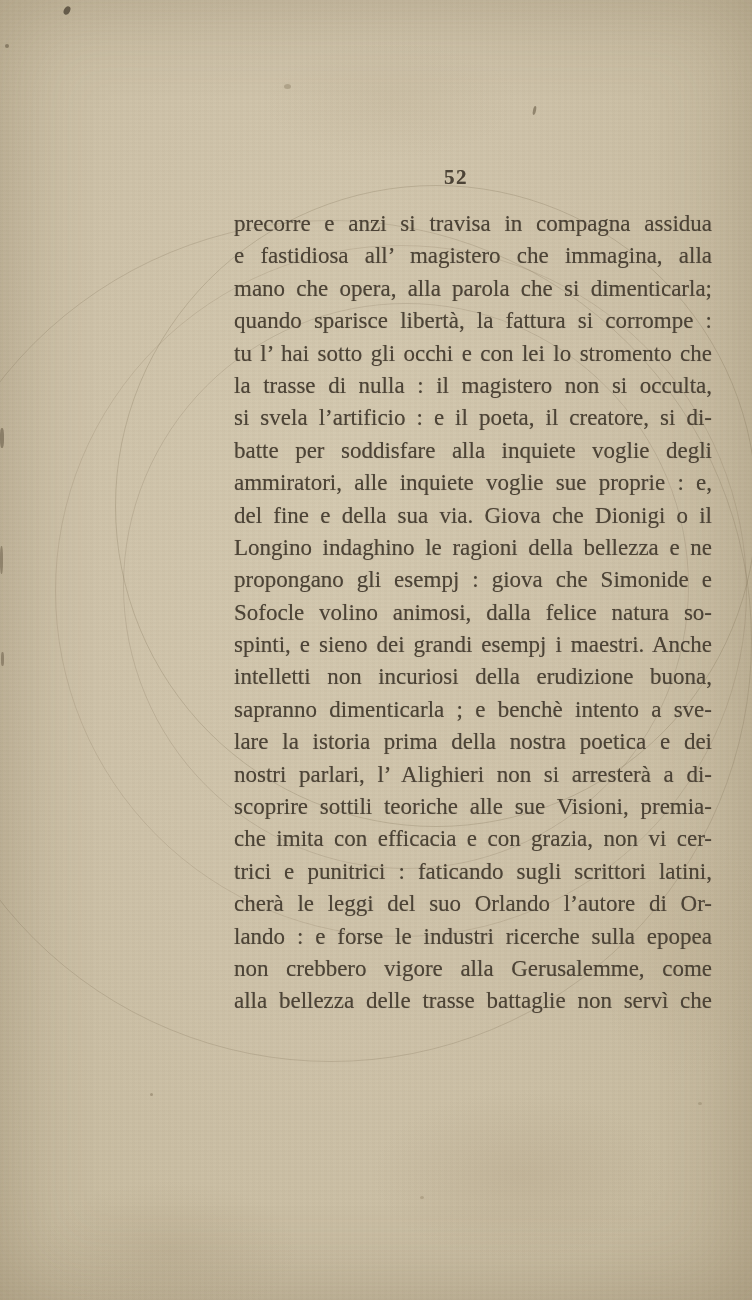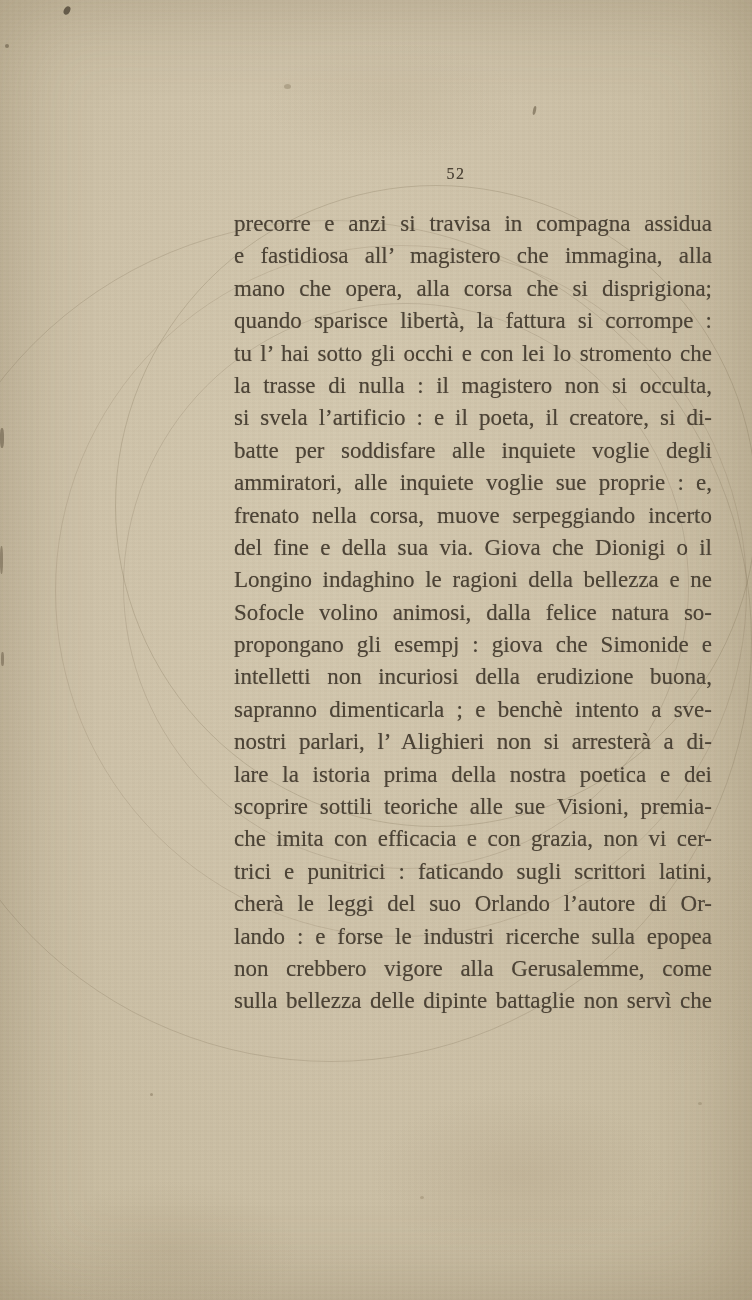--- a/index.html
+++ b/index.html
@@ -27,24 +27,25 @@
       repeating-linear-gradient(0deg, rgba(90,75,50,0.016) 0 2px, rgba(255,255,250,0.014) 2px 4px),
       repeating-linear-gradient(90deg, rgba(90,75,50,0.012) 0 3px, rgba(255,255,250,0.012) 3px 6px);
     pointer-events: none;
   }
   .page-number {
     position: absolute;
     left: 217px;
     width: 478px;
     top: 165px;
     text-align: center;
-    font-size: 16px;
+    font-size: 21px;
     letter-spacing: 1.5px;
     color: #4c4336;
     text-shadow: 0 0 0.6px rgba(76, 67, 54, 0.55);
+    font-weight: bold;
   }
   .text-block {
     position: absolute;
     left: 234px;
     top: 208px;
     width: 478px;
     color: #4c4336;
     font-size: 23px;
     text-shadow: 0 0 0.7px rgba(76, 67, 54, 0.5);
   }
@@ -115,43 +116,43 @@
   <div class="blotch b1"></div>
   <div class="blotch b2"></div>
   <div class="blotch b3"></div>
   <div class="blotch b4"></div>
 
   <div class="page-number">52</div>
 
   <div class="text-block">
       <div class="text-line">precorre e anzi si travisa in compagna assidua</div>
       <div class="text-line">e fastidiosa all’ magistero che immagina, alla</div>
-      <div class="text-line">mano che opera, alla corsa che si disprigiona;</div>
+      <div class="text-line">mano che opera, alla parola che si dimenticarla;</div>
       <div class="text-line">quando sparisce libertà, la fattura si corrompe :</div>
       <div class="text-line">tu l’ hai sotto gli occhi e con lei lo stromento che</div>
       <div class="text-line">la trasse di nulla : il magistero non si occulta,</div>
       <div class="text-line">si svela l’artificio : e il poeta, il creatore, si di-</div>
-      <div class="text-line">batte per soddisfare alle inquiete voglie degli</div>
+      <div class="text-line">batte per soddisfare alla inquiete voglie degli</div>
       <div class="text-line">ammiratori, alle inquiete voglie sue proprie : e,</div>
-      <div class="text-line">frenato nella corsa, muove serpeggiando incerto</div>
       <div class="text-line">del fine e della sua via. Giova che Dionigi o il</div>
       <div class="text-line">Longino indaghino le ragioni della bellezza e ne</div>
+      <div class="text-line">propongano gli esempj : giova che Simonide e</div>
       <div class="text-line">Sofocle volino animosi, dalla felice natura so-</div>
-      <div class="text-line">propongano gli esempj : giova che Simonide e</div>
+      <div class="text-line">spinti, e sieno dei grandi esempj i maestri. Anche</div>
       <div class="text-line">intelletti non incuriosi della erudizione buona,</div>
       <div class="text-line">sapranno dimenticarla ; e benchè intento a sve-</div>
+      <div class="text-line">lare la istoria prima della nostra poetica e dei</div>
       <div class="text-line">nostri parlari, l’ Alighieri non si arresterà a di-</div>
-      <div class="text-line">lare la istoria prima della nostra poetica e dei</div>
       <div class="text-line">scoprire sottili teoriche alle sue Visioni, premia-</div>
       <div class="text-line">che imita con efficacia e con grazia, non vi cer-</div>
       <div class="text-line">trici e punitrici : faticando sugli scrittori latini,</div>
       <div class="text-line">cherà le leggi del suo Orlando l’autore di Or-</div>
       <div class="text-line">lando : e forse le industri ricerche sulla epopea</div>
       <div class="text-line">non crebbero vigore alla Gerusalemme, come</div>
-      <div class="text-line">sulla bellezza delle dipinte battaglie non servì che</div>
+      <div class="text-line">alla bellezza delle trasse battaglie non servì che</div>
     </div>
 
   <div class="speck s1"></div>
   <div class="speck s2"></div>
   <div class="speck s3"></div>
   <div class="speck s4"></div>
   <div class="speck s5"></div>
   <div class="speck s6"></div>
   <div class="speck s7"></div>
   <div class="speck s8"></div>

